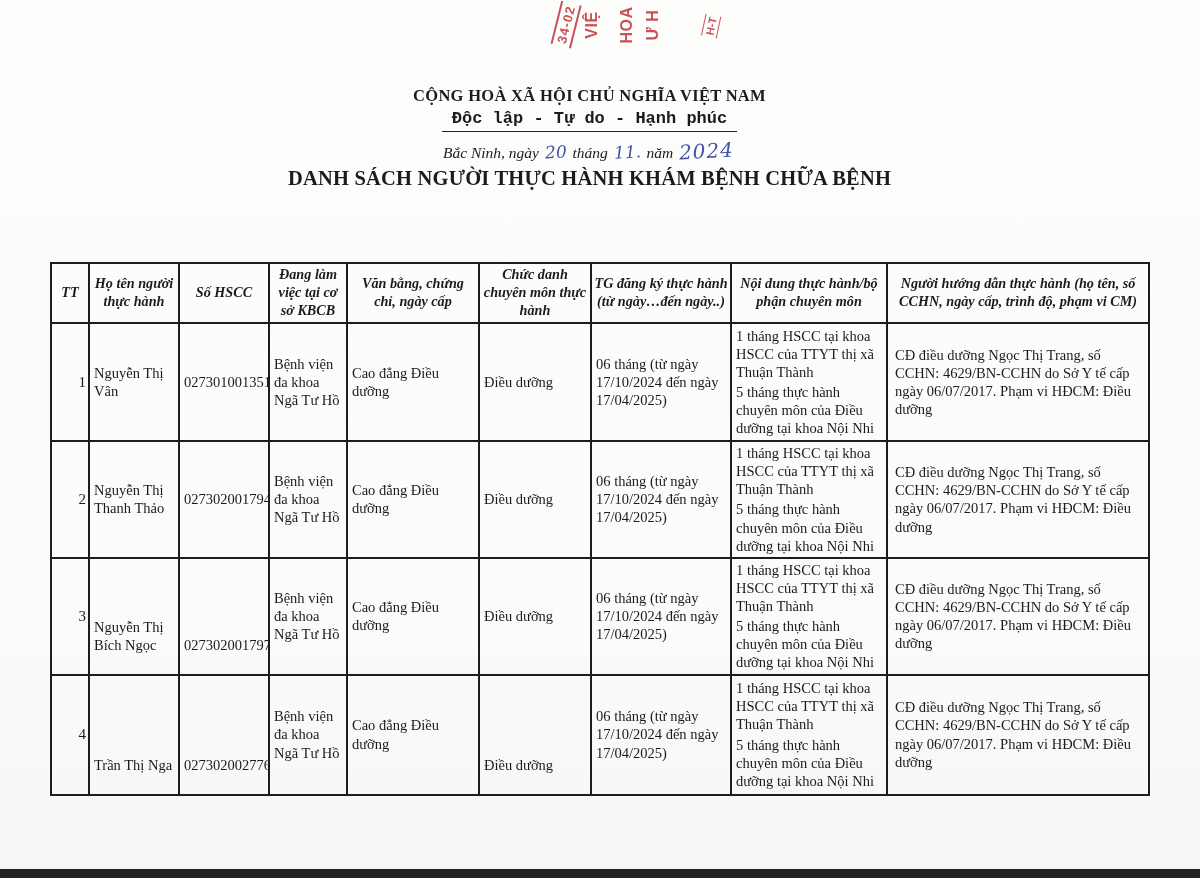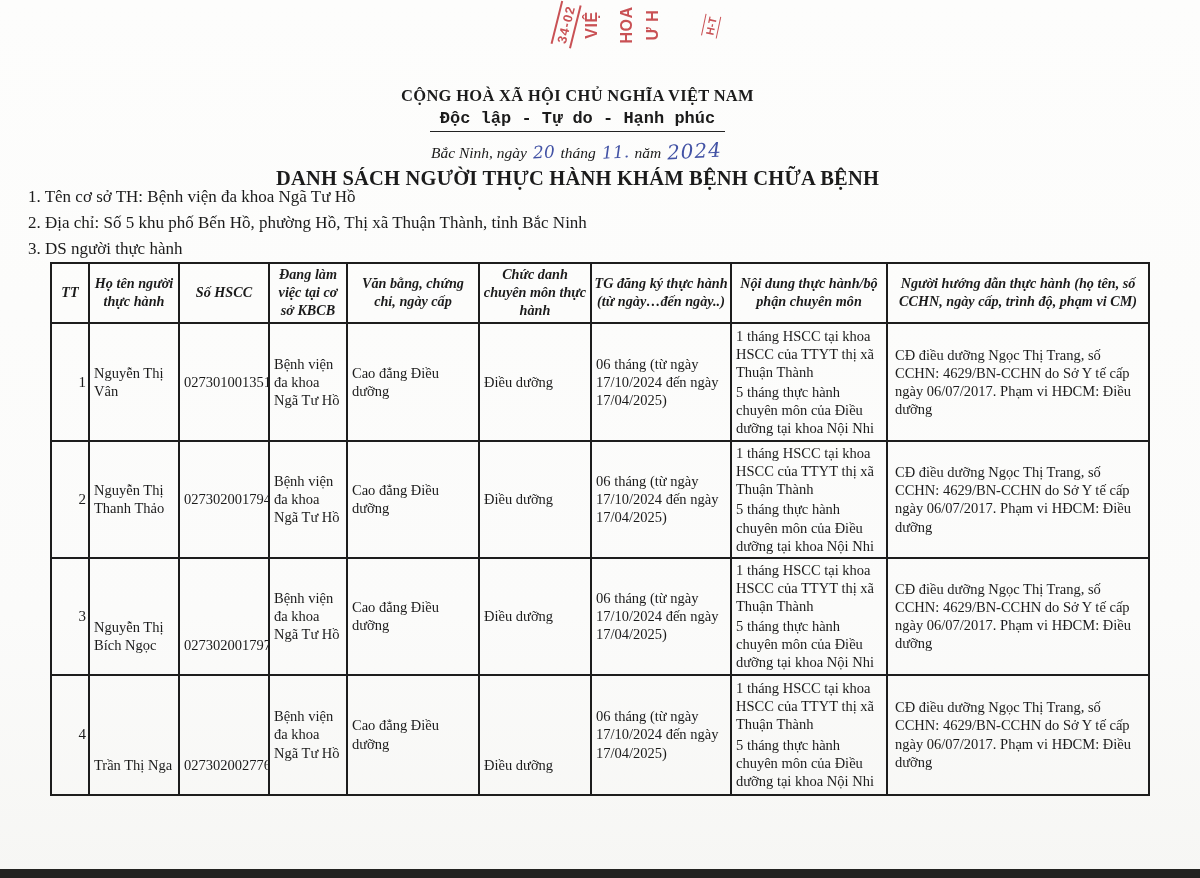--- a/index.html
+++ b/index.html
@@ -18,21 +18,21 @@
           color:#c23a3e; opacity:.88; white-space:nowrap; }
   .f1 { left:6px;  top:14px; transform:rotate(-76deg); font-size:13px; letter-spacing:1px;
         border-top:2px solid #c23a3e; border-bottom:2px solid #c23a3e; padding:1px 3px; }
   .f2 { left:40px; top:16px; transform:rotate(-90deg); font-size:16px; letter-spacing:.5px; }
   .f3 { left:70px; top:16px; transform:rotate(-90deg); font-size:16px; letter-spacing:.5px; }
   .f4 { left:100px; top:16px; transform:rotate(-90deg); font-size:16px; letter-spacing:.5px; }
   .f5 { left:162px; top:18px; transform:rotate(-78deg); font-size:11px;
         border-top:1.5px solid #c23a3e; border-bottom:1.5px solid #c23a3e; padding:1px 2px; }
 
   
-  .head { position:absolute; top:86px; left:0; width:1155px; text-align:center; }
+  .head { position:absolute; top:86px; left:12px; width:1155px; text-align:center; }
   .nat   { font-weight:bold; font-size:16.5px; letter-spacing:.3px; }
   .motto { font-weight:bold; font-size:17px; display:inline-block; margin-top:3px;
            padding:0 10px 3px 10px; border-bottom:1.6px solid #222;font-family:Liberation Mono, monospace; }
   .dateline { margin-top:7px; font-style:italic; font-size:15.5px; }
   .hw  { color:#4353a5; font-family:"DejaVu Serif", serif; font-style:italic;
          font-size:17px; display:inline-block; transform:rotate(-3deg); margin:0 2px; }
   .hw.big { font-size:20px; letter-spacing:1px; }
   .doctitle { margin-top:4px; font-weight:bold; font-size:20.5px; letter-spacing:.2px; }
 
   
@@ -78,25 +78,20 @@
       <span>Bắc Ninh, ngày</span>
       <span class="hw">20</span>
       <span>tháng</span>
       <span class="hw">11.</span>
       <span>năm</span>
       <span class="hw big">2024</span>
     </div>
     <div class="doctitle">DANH SÁCH NGƯỜI THỰC HÀNH KHÁM BỆNH CHỮA BỆNH</div>
   </div>
 
-  <div class="intro">
-    <div>1. Tên cơ sở TH: Bệnh viện đa khoa Ngã Tư Hồ</div>
-    <div>2. Địa chỉ: Số 5 khu phố Bến Hồ, phường Hồ, Thị xã Thuận Thành, tỉnh Bắc Ninh</div>
-    <div>3. DS người thực hành</div>
-  </div>
 
   <table>
     <colgroup>
       <col style="width:38px">
         <col style="width:90px">
         <col style="width:90px">
       <col style="width:78px">
         <col style="width:132px">
         <col style="width:112px">
       <col style="width:140px">

